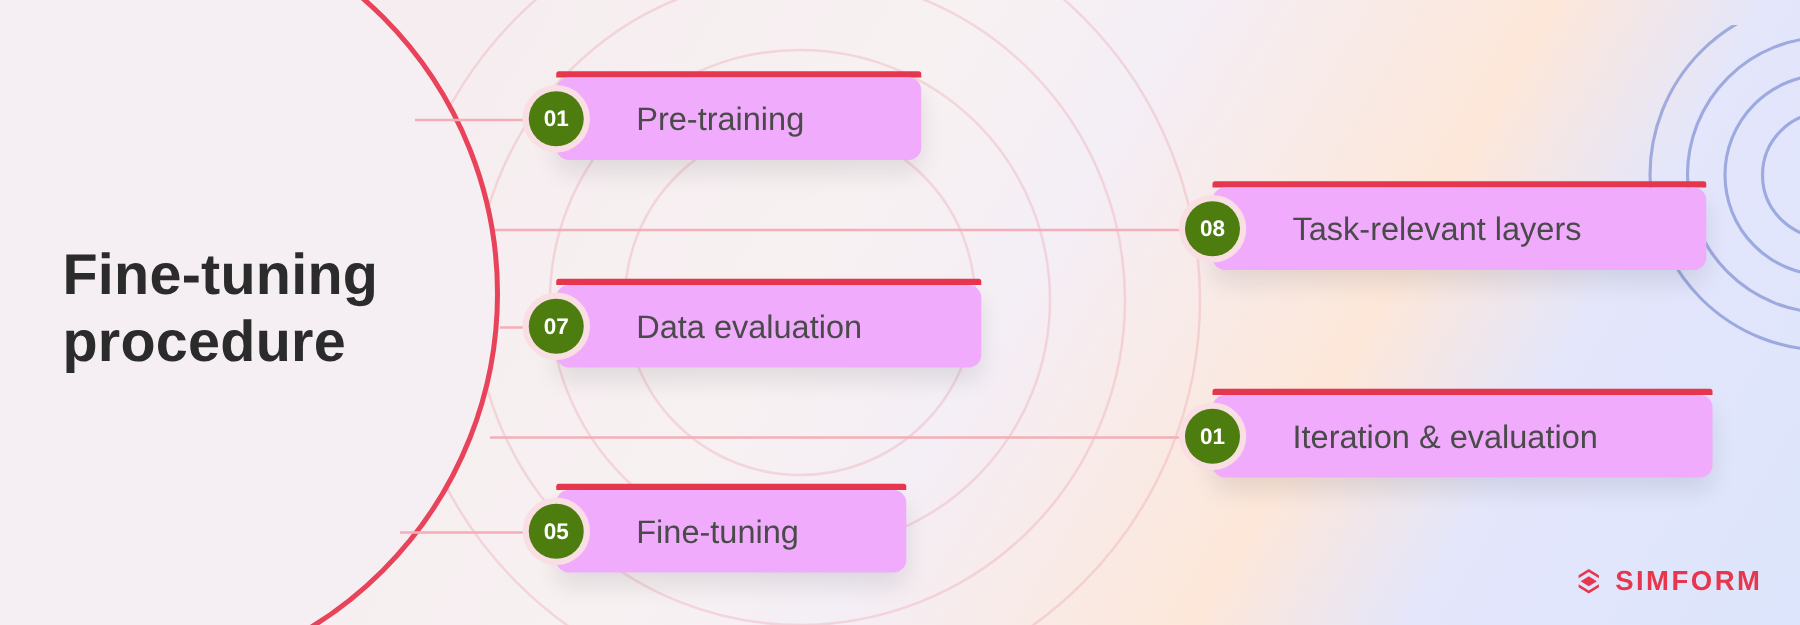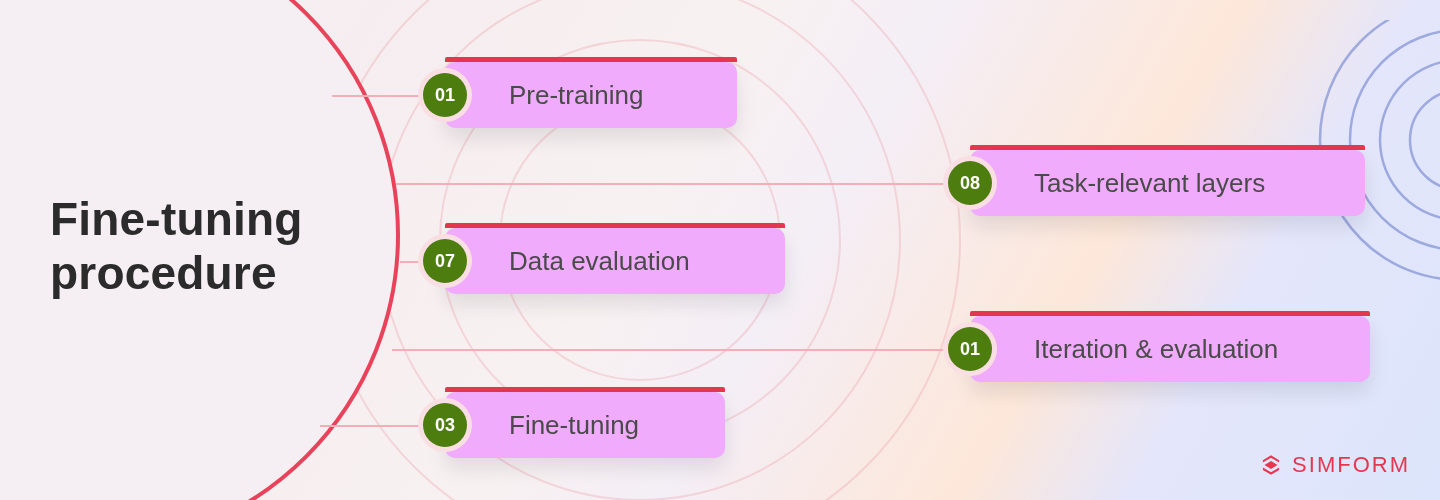--- a/index.html
+++ b/index.html
@@ -112,21 +112,21 @@
 
     
     .brand {
       position: absolute;
       right: 30px;
       bottom: 22px;
       display: flex;
       align-items: center;
       gap: 8px;
       color: #e6374f;
-      font-weight: 400;
+      font-weight: 700;
       font-size: 22px;
       letter-spacing: 2px;
     }
   </style>
 </head>
 <body>
 
 <svg class="bg-arcs-center" viewBox="0 0 720 720">
   <g fill="none" stroke="#e98f9b" stroke-opacity="0.28" stroke-width="2">
     <circle cx="360" cy="360" r="140"></circle>
@@ -196,21 +196,21 @@
     <span>01</span>
   </div>
 </div>
 
 <div class="step s5">
   <div class="step-bar"></div>
   <div class="step-card">
     <span>Fine-tuning</span>
   </div>
   <div class="step-num">
-    <span>03</span>
+    <span>05</span>
   </div>
 </div>
 
 <div class="brand">
   <svg width="26" height="26" viewBox="0 0 32 32" aria-hidden="true">
     <path fill="#e6374f" d="M6 10 L16 4 L26 10 L26 13 L16 7 L6 13 Z"></path>
     <path fill="#e6374f" d="M6 19 L16 25 L26 19 L26 22 L16 28 L6 22 Z"></path>
     <path fill="#e6374f" d="M8 16 L16 11 L24 16 L16 21 Z"></path>
   </svg>
   <span>SIMFORM</span>

